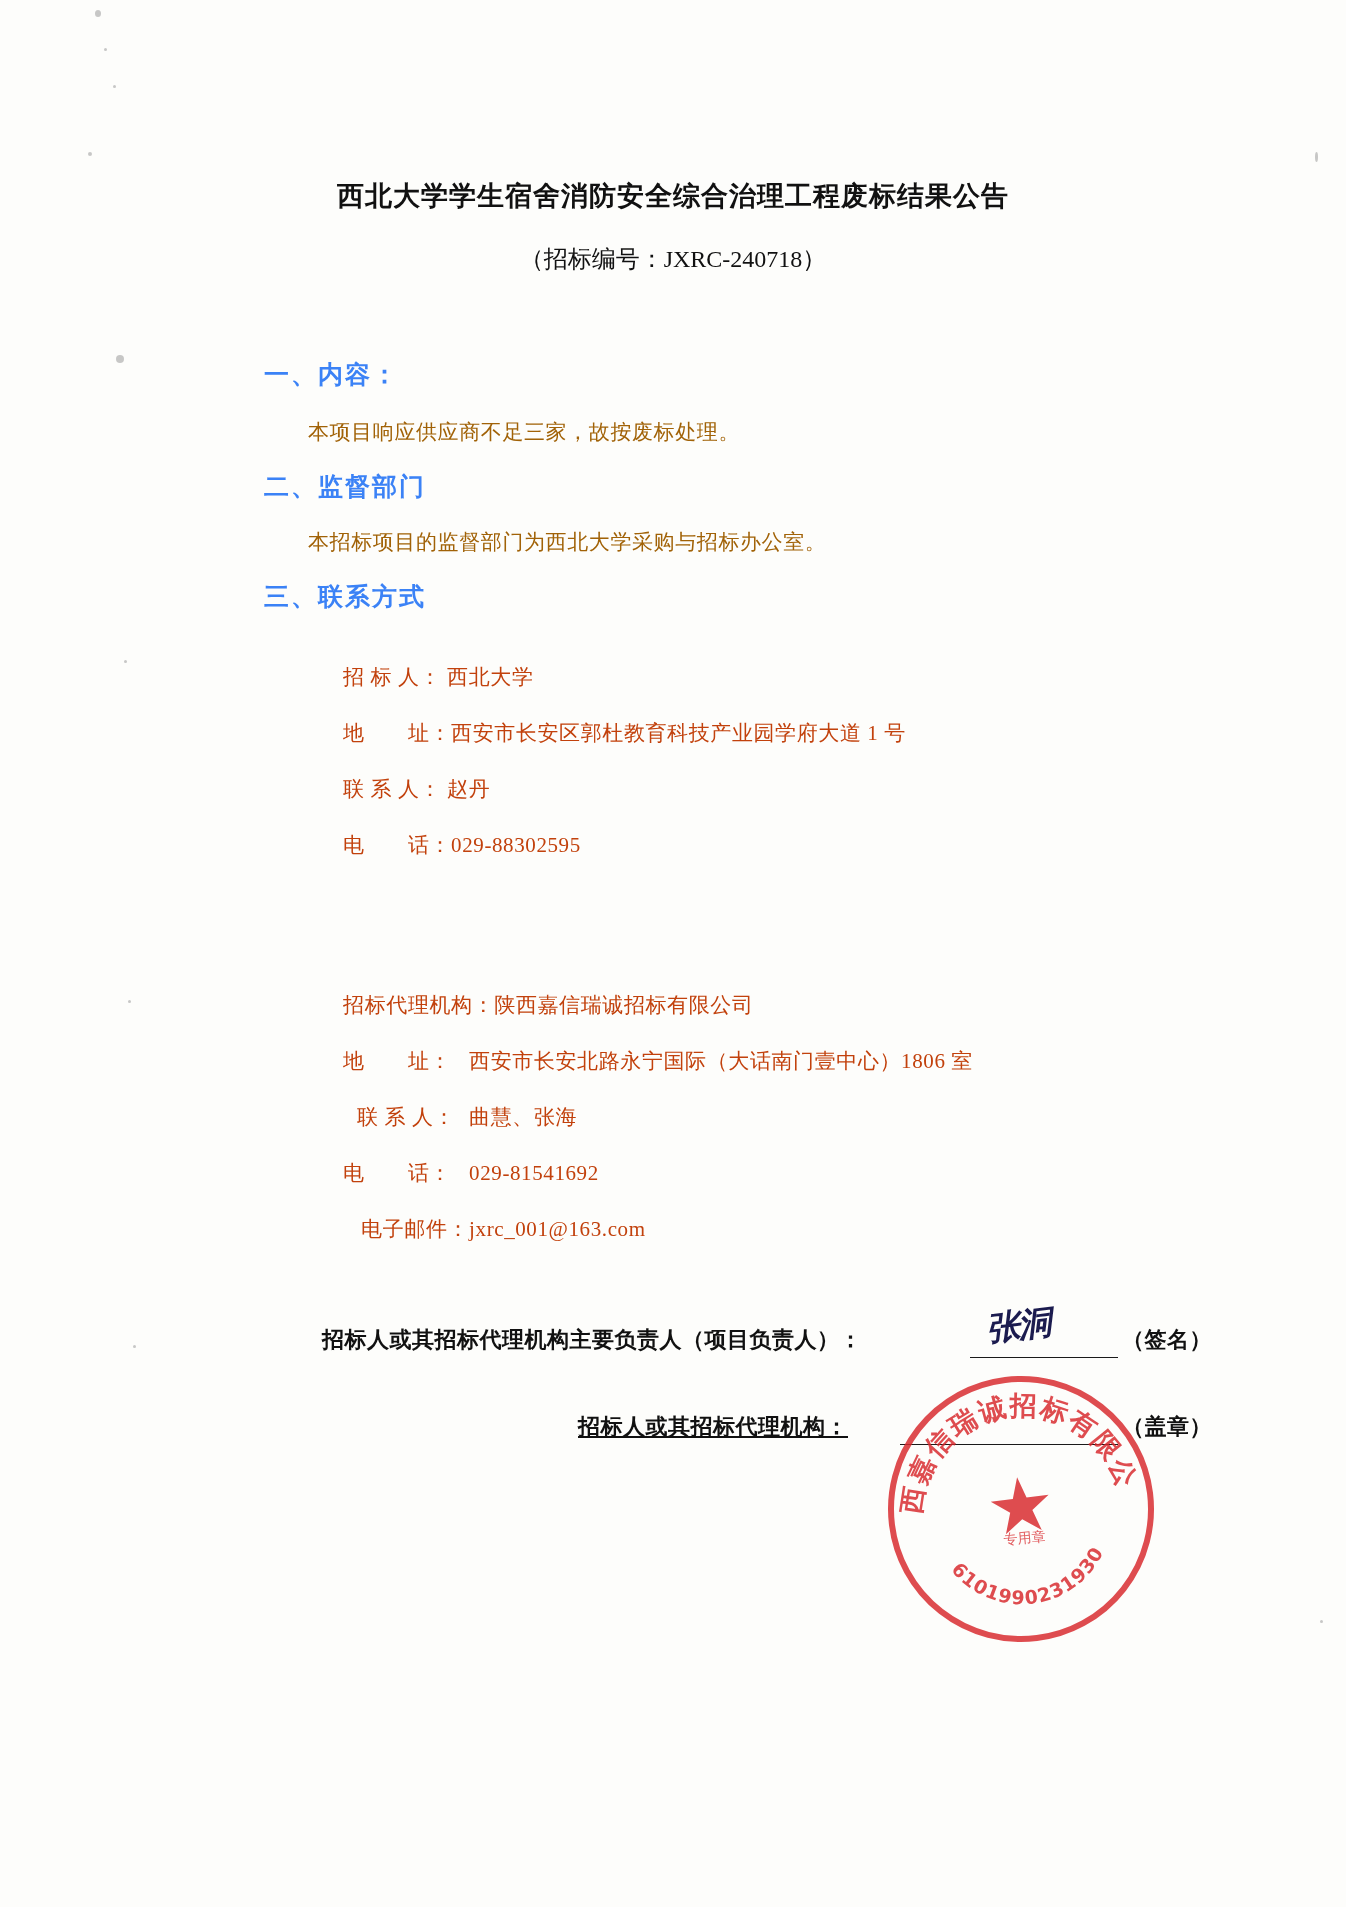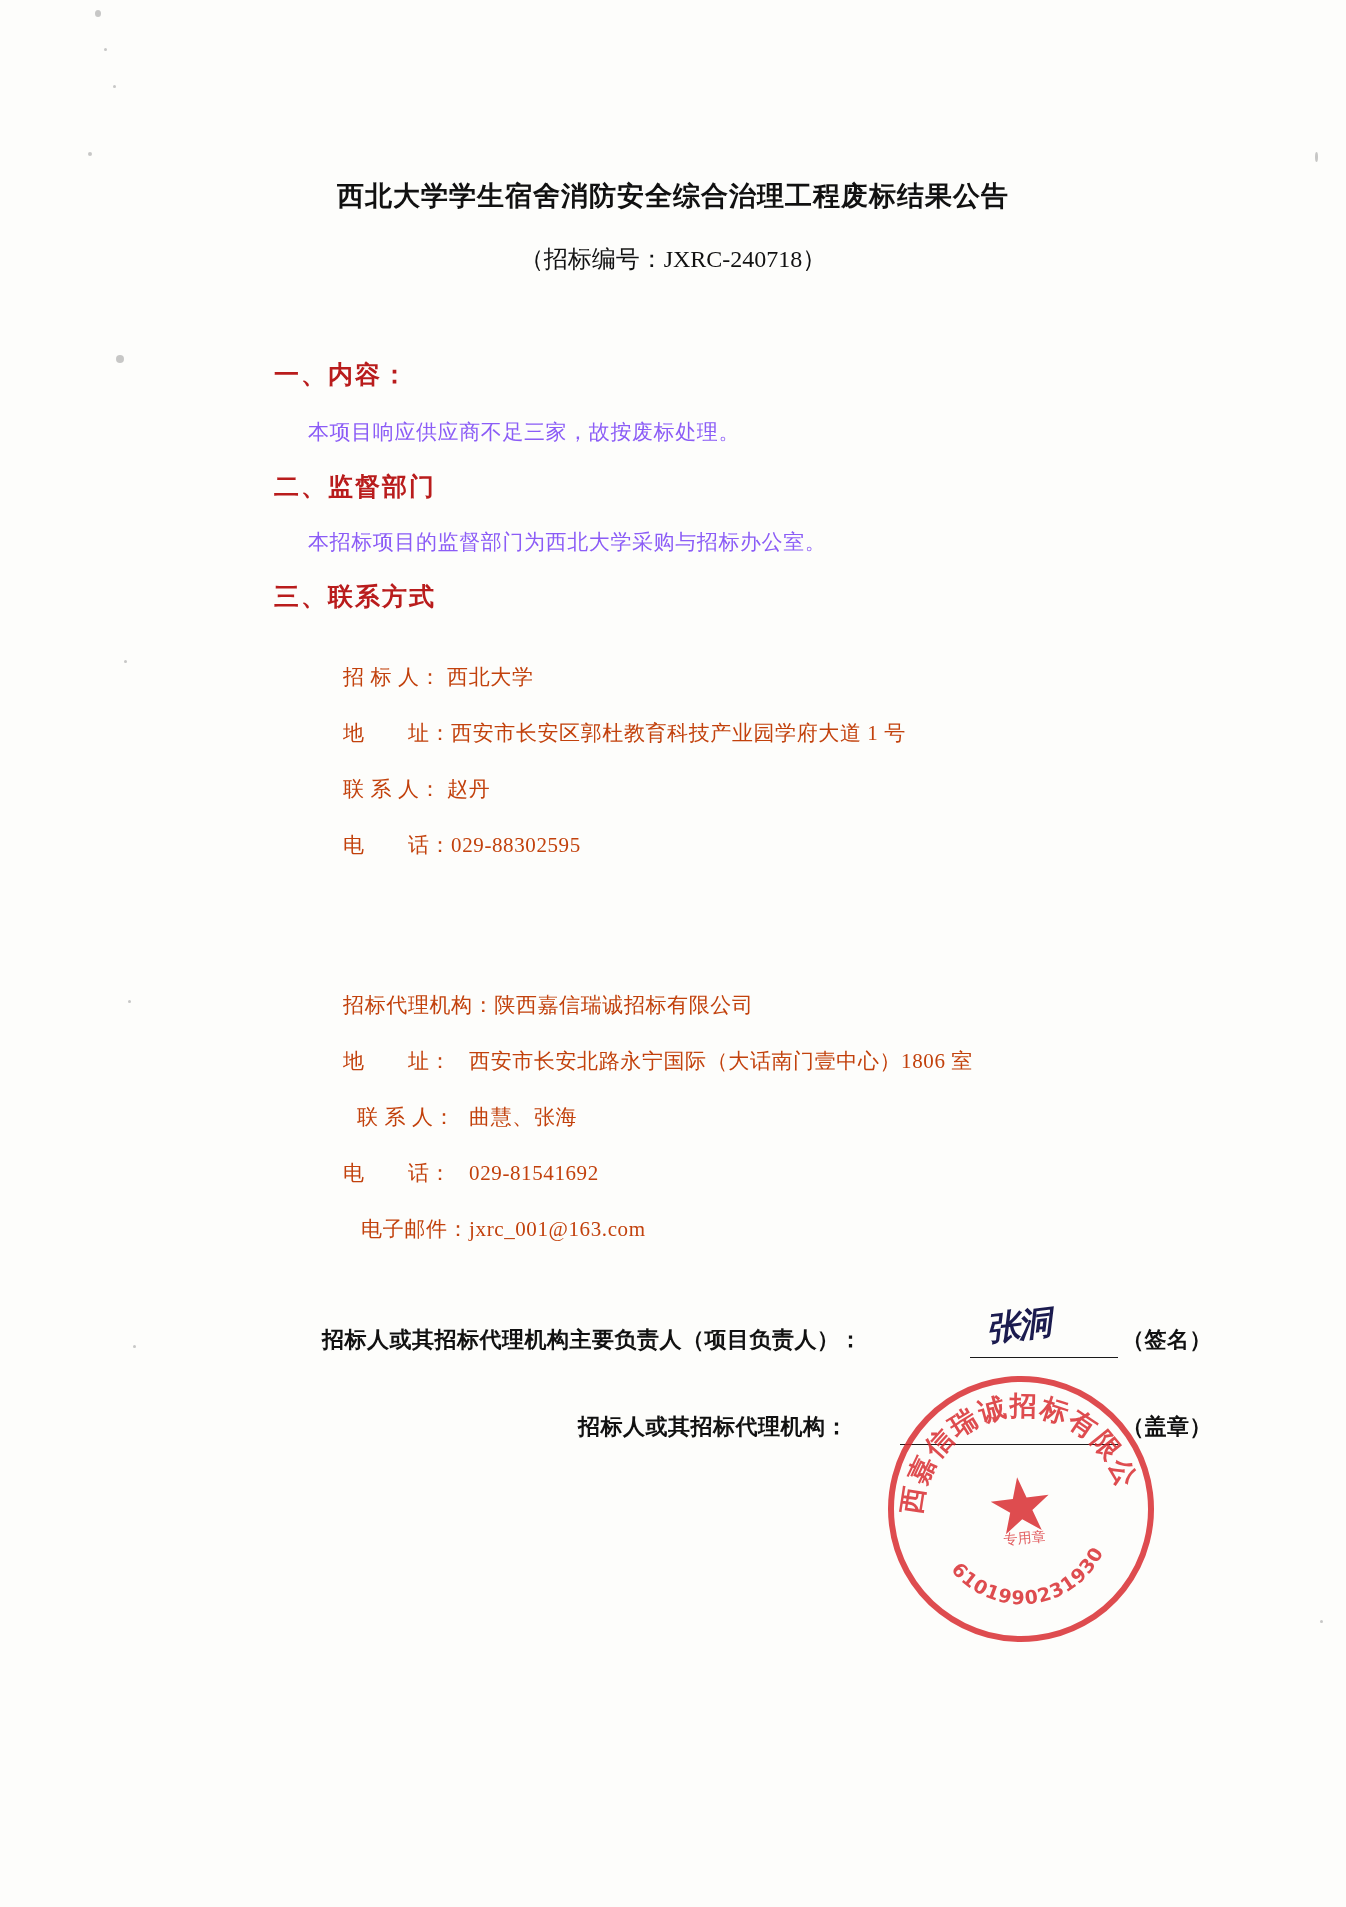--- a/index.html
+++ b/index.html
@@ -48,33 +48,33 @@
     position: absolute;
     left: 0; right: 0;
     top: 243px;
     text-align: center;
     font-family: "Liberation Serif", serif;
     font-size: 24px;
     color: #111;
   }
   .sec-head {
     position: absolute;
-    left: 274px;
+    left: 264px;
     font-family: "DejaVu Sans", sans-serif;
     font-weight: bold;
     font-size: 25px;
     letter-spacing: 2px;
-    color: #b91c1c;
+    color: #3b82f6;
   }
   .sec-body {
     position: absolute;
     left: 308px;
     font-family: "Liberation Serif", serif;
     font-size: 21px;
-    color: #8b5cf6;
+    color: #a16207;
     letter-spacing: .6px;
   }
   .kv {
     position: absolute;
     left: 308px;
     font-family: "Liberation Serif", serif;
     font-size: 21px;
     color: #c2410c;
     letter-spacing: .6px;
     white-space: pre;
@@ -225,21 +225,21 @@
     </div>
     <div class="kv" style="top:1190px;text-align:right;">
       <span class="k wide">电子邮件：</span><span>jxrc_001@163.com</span>
     </div>
 
     <div class="sign-line" style="left:322px;top:1325px;">招标人或其招标代理机构主要负责人（项目负责人）：</div>
     <div class="rule" style="left:970px;top:1357px;width:148px;"></div>
     <div class="handwrite" style="left:986px;top:1303px;">张洞</div>
     <div class="sign-line" style="left:1122px;top:1325px;">（签名）</div>
 
-    <div class="sign-line" style="left:578px;top:1412px;">招标人或其招标代理机构：</div>
+    <div class="sign-line" style="left:578px;top:1412px;text-decoration:underline;">招标人或其招标代理机构：</div>
     <div class="rule" style="left:900px;top:1444px;width:218px;"></div>
     <div class="sign-line" style="left:1122px;top:1412px;">（盖章）</div>
 
     <div class="seal">
       <div class="ring"></div>
       <svg class="arc" viewBox="0 0 266 266">
         <defs>
           <path id="arcTop" d="M 32 140 A 101 101 0 0 1 234 140"></path>
           <path id="arcBottom" d="M 46 160 A 88 88 0 0 0 220 160"></path>
         </defs>

